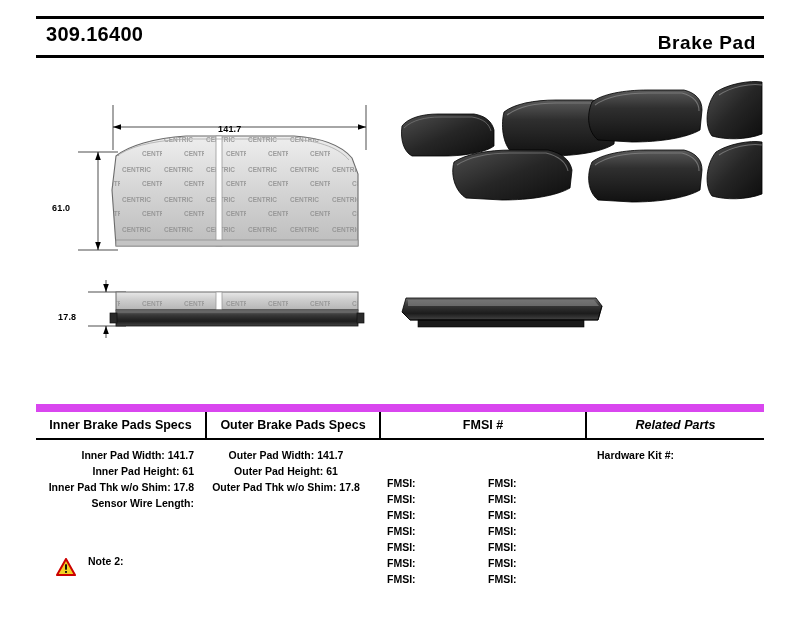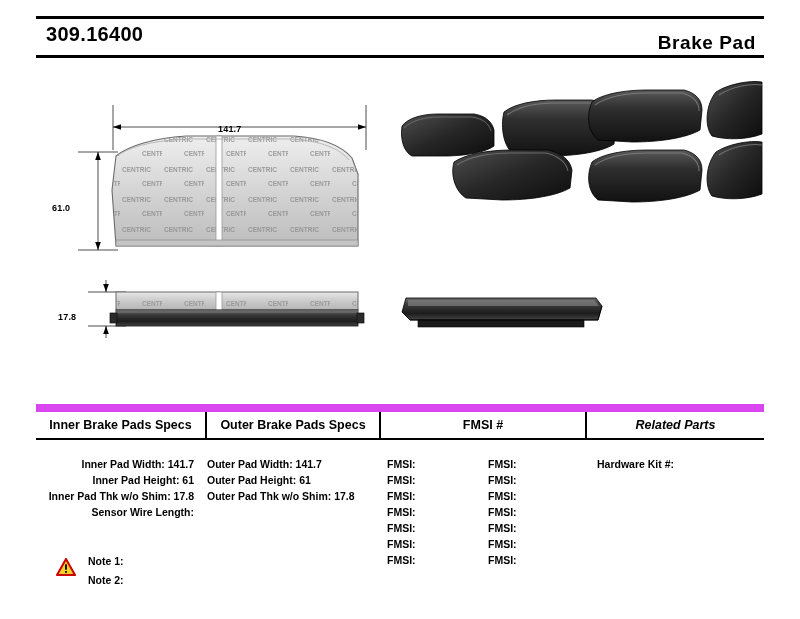--- a/index.html
+++ b/index.html
@@ -98,34 +98,34 @@
     box-sizing: border-box;
   }
   .spec-head > div:last-child { border-right: none; font-style: italic; }
   .col1 { width: 171px; }
   .col2 { width: 174px; }
   .col3 { width: 206px; }
   .col4 { width: 177px; }
 
   .spec-body {
     display: flex;
-    padding-top: 16px;
+    padding-top: 7px;
   }
   .spec-body > div {
     box-sizing: border-box;
   }
   .spec-line {
     font-size: 10.5px;
     font-weight: bold;
     line-height: 16px;
     white-space: nowrap;
   }
   .spec-col-inner { width: 171px; text-align: right; padding-right: 13px; }
-  .spec-col-outer { width: 174px; text-align: left; padding-right: 16px; }
-  .spec-col-fmsi { width: 206px; position: relative; }
+  .spec-col-outer { width: 174px; text-align: center; padding-right: 16px; }
+  .spec-col-fmsi { width: 206px; position: relative; margin-top: 28px; }
   .fmsi-rows { display: flex; }
   .fmsi-a { width: 90px; padding-left: 6px; }
   .fmsi-b { width: 110px; padding-left: 20px; }
   .spec-col-related { width: 177px; padding-left: 10px; }
 
   
   .notes {
     position: absolute;
     left: 88px;
     top: 552px;
@@ -345,15 +345,14 @@
     </div>
   </div>
 </div>
 
 <div class="notes">
   <svg class="warn-icon" viewBox="0 0 22 20">
     <path d="M11 1 L21 19 L1 19 Z" fill="#f2d024" stroke="#cc0000" stroke-width="2.2" stroke-linejoin="round"></path>
     <rect x="10" y="7" width="2" height="6" fill="#000"></rect>
     <rect x="10" y="14.5" width="2" height="2" fill="#000"></rect>
   </svg>
-  <div class="note-line">Note 1:</div>
   <div class="note-line">Note 2:</div>
 </div>
 
 </body></html>

